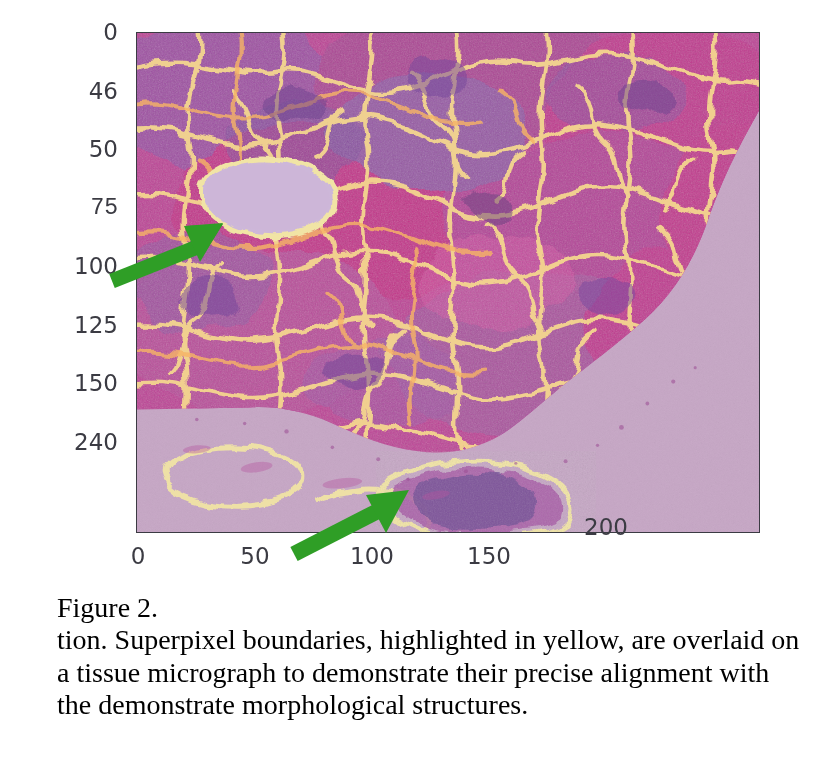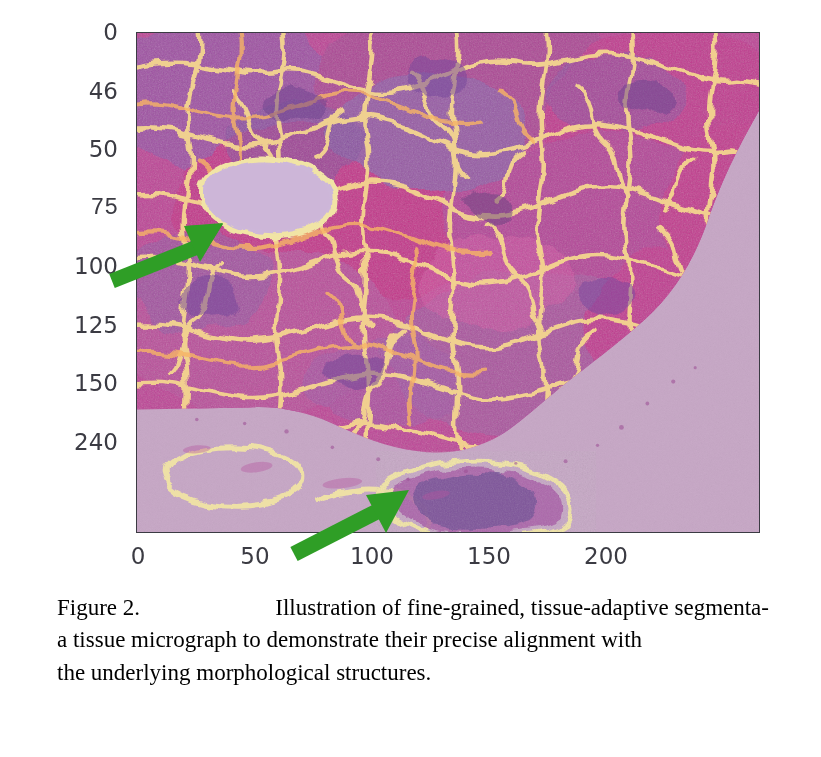--- a/index.html
+++ b/index.html
@@ -88,21 +88,21 @@
     pointer-events: none;
   }
 
   
   #caption {
     position: absolute;
     left: 57px;
     top: 592px;
     width: 712px;
     font-family: "Liberation Serif", serif;
-    font-size: 23px;
+    font-size: 28px;
     line-height: 32.4px;
     color: #000000;
     text-align: justify;
     text-justify: inter-word;
   }
   #caption .line { display: block; white-space: nowrap; }
   #caption .j {
     display: flex;
     justify-content: space-between;
     white-space: nowrap;
@@ -324,35 +324,35 @@
   <div class="ticklabel-y" style="left:48px; top:196.5px;font-family:Liberation Mono, monospace;">75</div>
   <div class="ticklabel-y" style="left:48px; top:255px;">100</div>
   <div class="ticklabel-y" style="left:48px; top:313.5px;">125</div>
   <div class="ticklabel-y" style="left:48px; top:372px;">150</div>
   <div class="ticklabel-y" style="left:48px; top:430.5px;">240</div>
 
   <div class="ticklabel-x" style="left:98px;  top:545px;">0</div>
   <div class="ticklabel-x" style="left:215px; top:545px;">50</div>
   <div class="ticklabel-x" style="left:332px; top:545px;">100</div>
   <div class="ticklabel-x" style="left:449px; top:545px;">150</div>
-  <div class="ticklabel-x" style="left:566px; top:545px;">200</div>
+  <div class="ticklabel-x" style="left:566px; top:516px;">200</div>
 
   <svg id="arrow-layer" viewBox="0 0 821 575" xmlns="http://www.w3.org/2000/svg">
     <g>
       <path d="M111,277 L196,243 L188,226 L223,224 L204,254 L197,238 L115,286 Z" fill="#2f9e26"></path>
       <path d="M112,281 L200,246" stroke="#2f9e26" stroke-width="15" stroke-linecap="butt"></path>
       <path d="M223,223 L184,226 L200,262 Z" fill="#2f9e26"></path>
     </g>
     <g>
       <path d="M294,554 L380,510" stroke="#2f9e26" stroke-width="16" stroke-linecap="butt"></path>
       <path d="M409,490 L366,495 L386,533 Z" fill="#2f9e26"></path>
     </g>
   </svg>
 </div>
 
 <div id="caption">
   <span class="line j">
     <span class="fig-label">Figure 2.</span>
-    <span>Illustration of fine-grained, tissue-adaptive segmenta-</span>
   </span>
+  <span class="line">tion. Superpixel boundaries, highlighted in yellow, are overlaid on</span>
   <span class="line">a tissue micrograph to demonstrate their precise alignment with</span>
-  <span class="line">the underlying morphological structures.</span>
+  <span class="line">the demonstrate morphological structures.</span>
 </div>
 
 </body></html>

